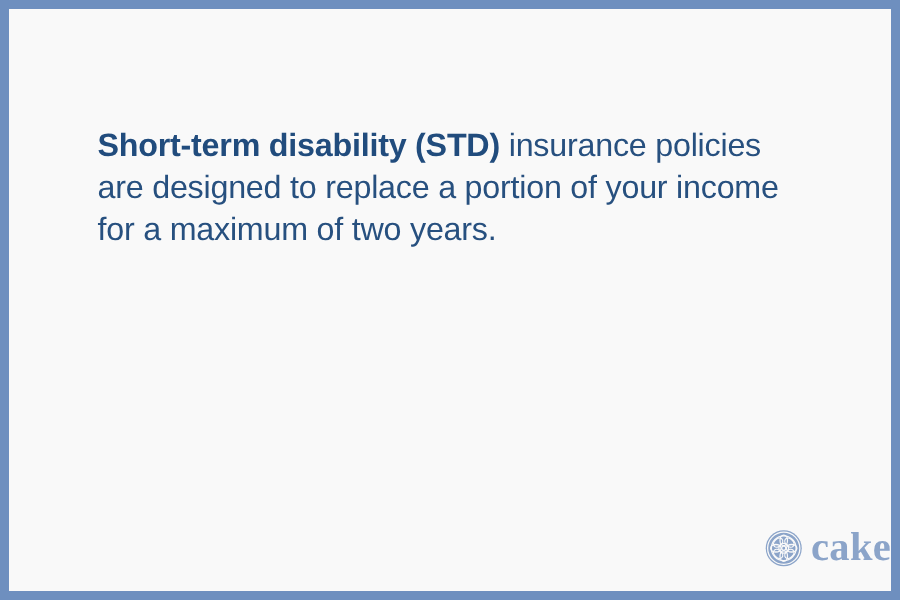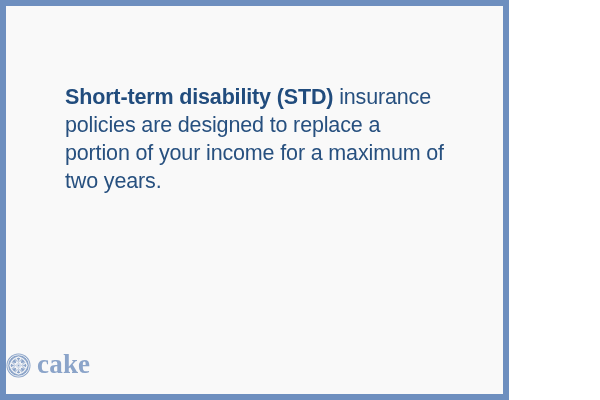--- a/index.html
+++ b/index.html
@@ -8,21 +8,21 @@
   }
   body {
     width: 600px;
     height: 400px;
     overflow: hidden;
     font-family: "Liberation Sans", sans-serif;
     background: #ffffff;
   }
   .card {
     box-sizing: border-box;
-    width: 509px;
+    width: 600px;
     height: 400px;
     background: #f9f9f9;
     border: 6px solid #6e8fbf;
     position: relative;
     display: flex;
     flex-direction: column;
     align-items: flex-start;
     justify-content: flex-start;
   }
   .content {
@@ -46,21 +46,21 @@
     font-weight: 700;
     color: #214c7d;
   }
   .footer {
     position: absolute;
     left: 0;
     right: 0;
     bottom: 14px;
     display: flex;
     align-items: center;
-    justify-content: flex-start;
+    justify-content: flex-end;
     gap: 6px;
   }
   .logo-mark {
     width: 25px;
     height: 25px;
     display: block;
     flex: 0 0 auto;
   }
   .logo-word {
     font-family: "Liberation Serif", serif;

